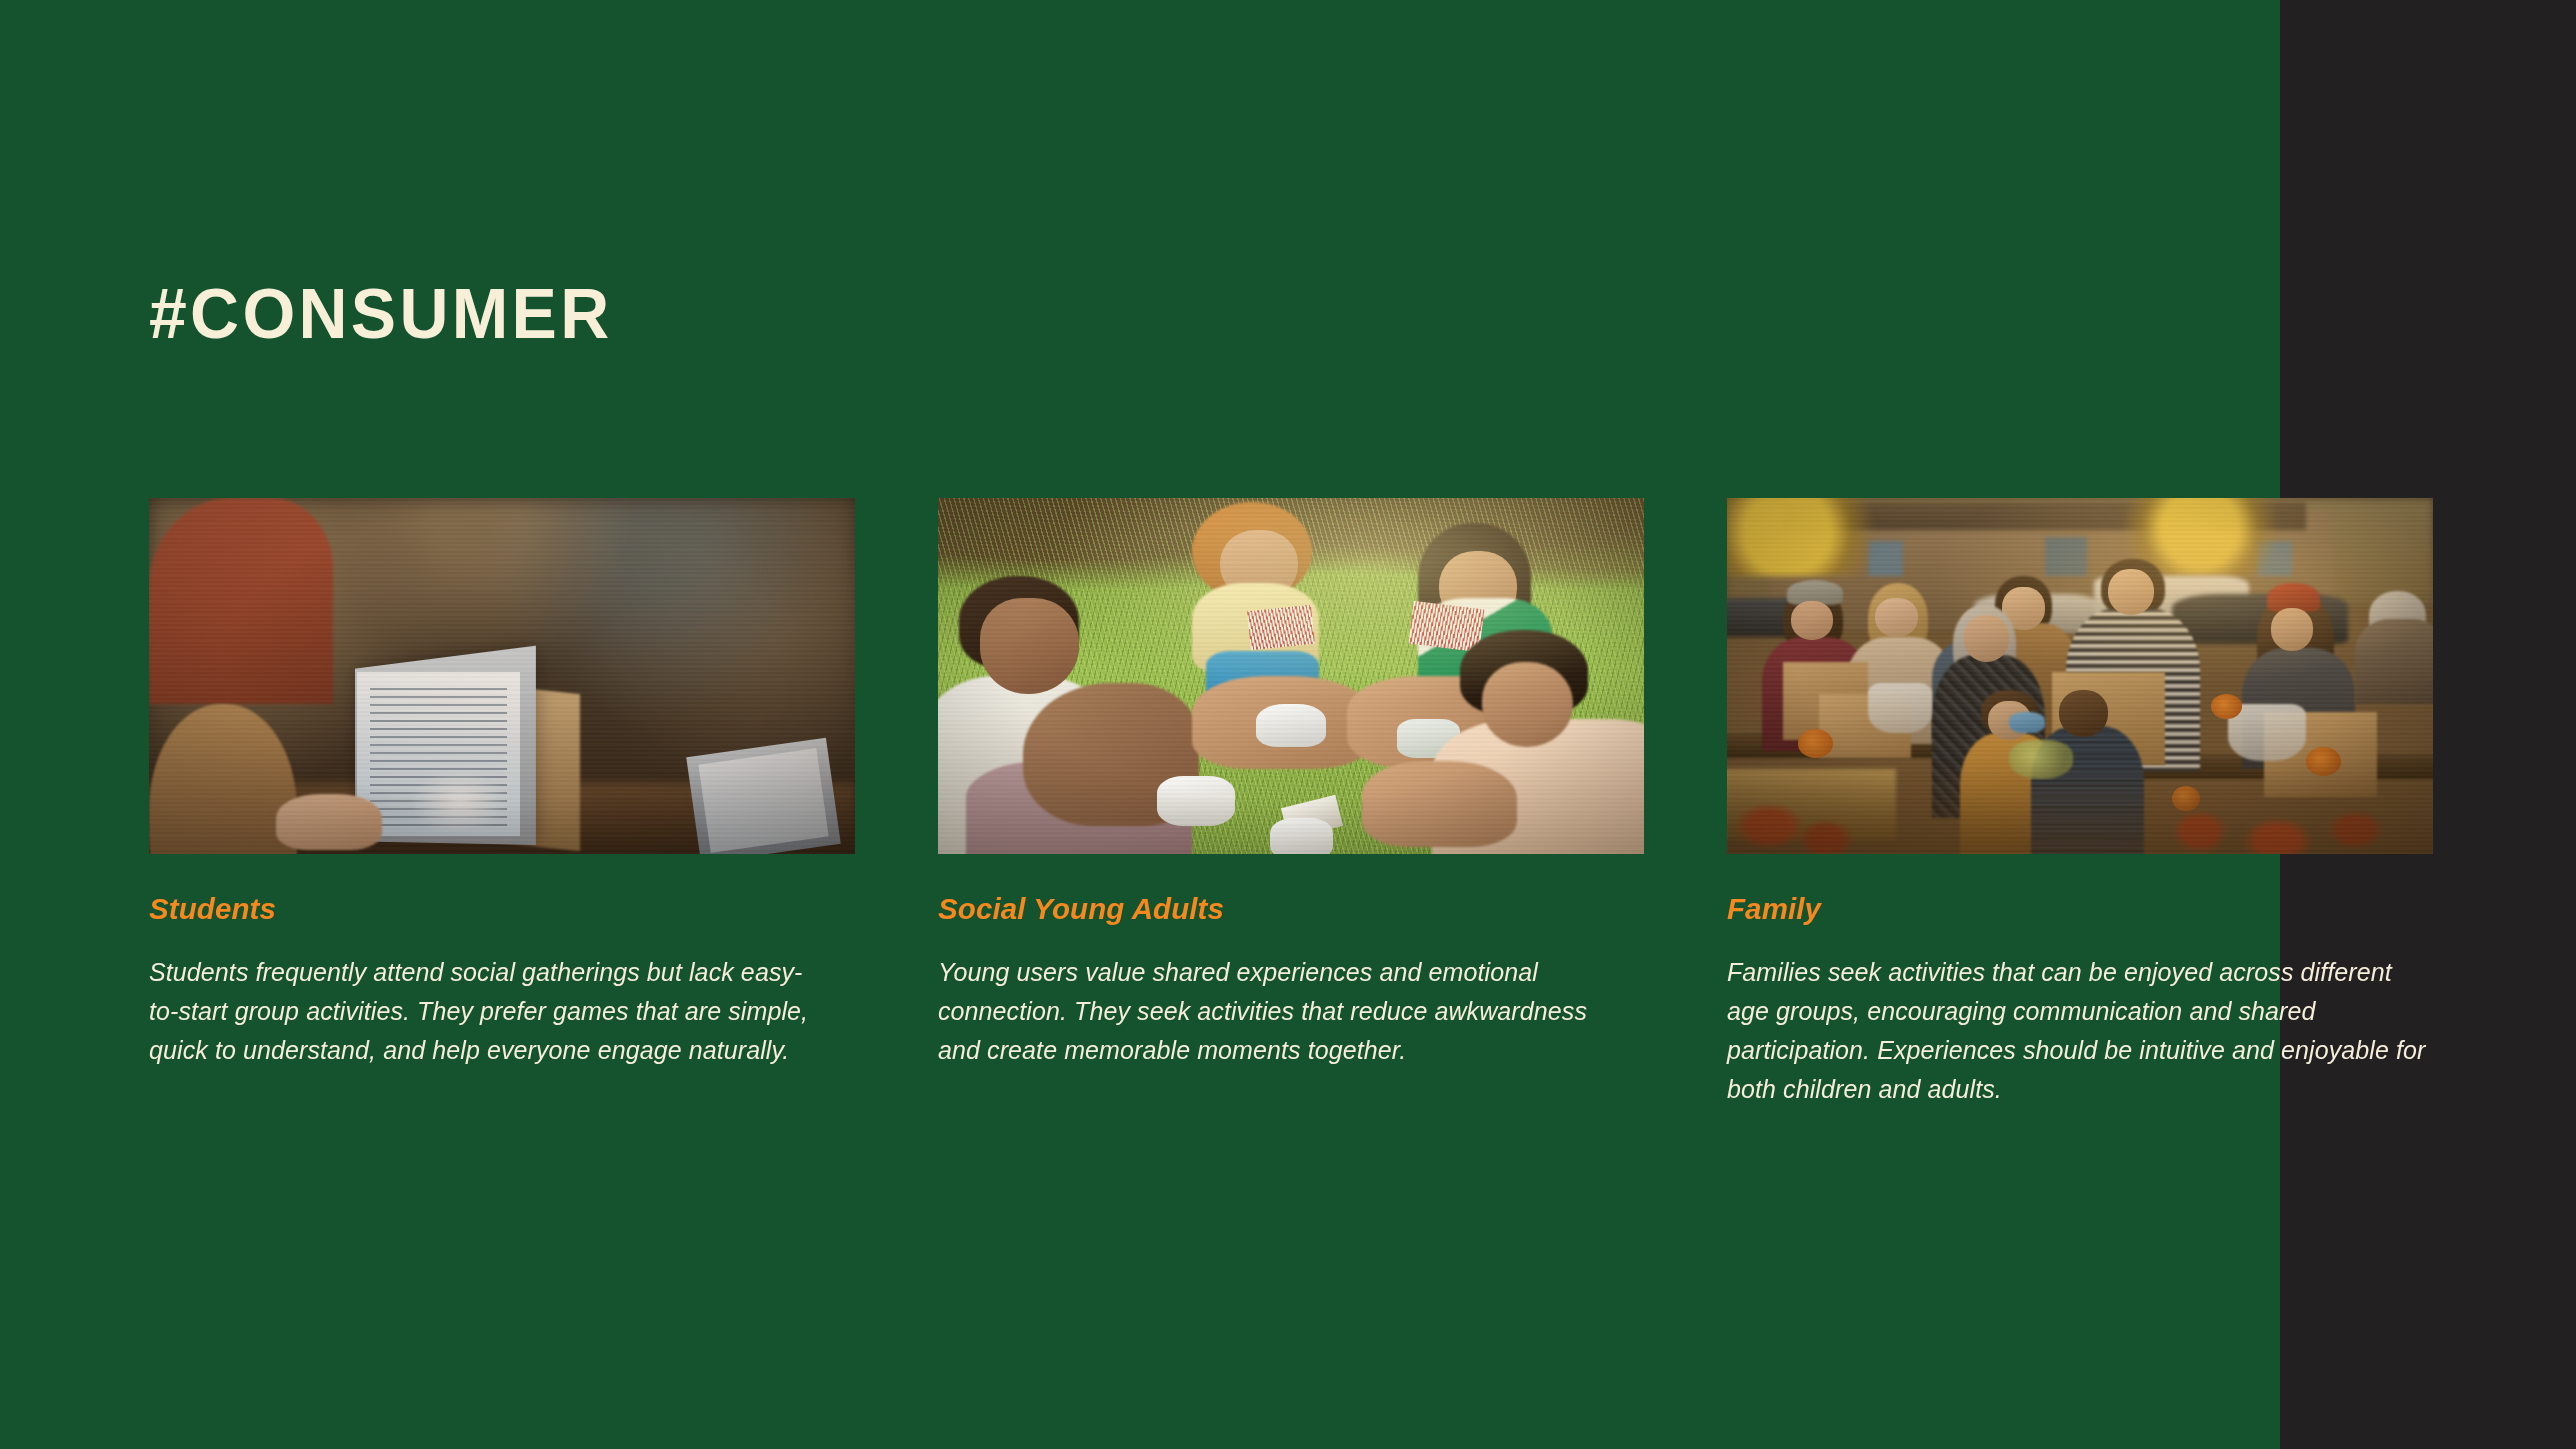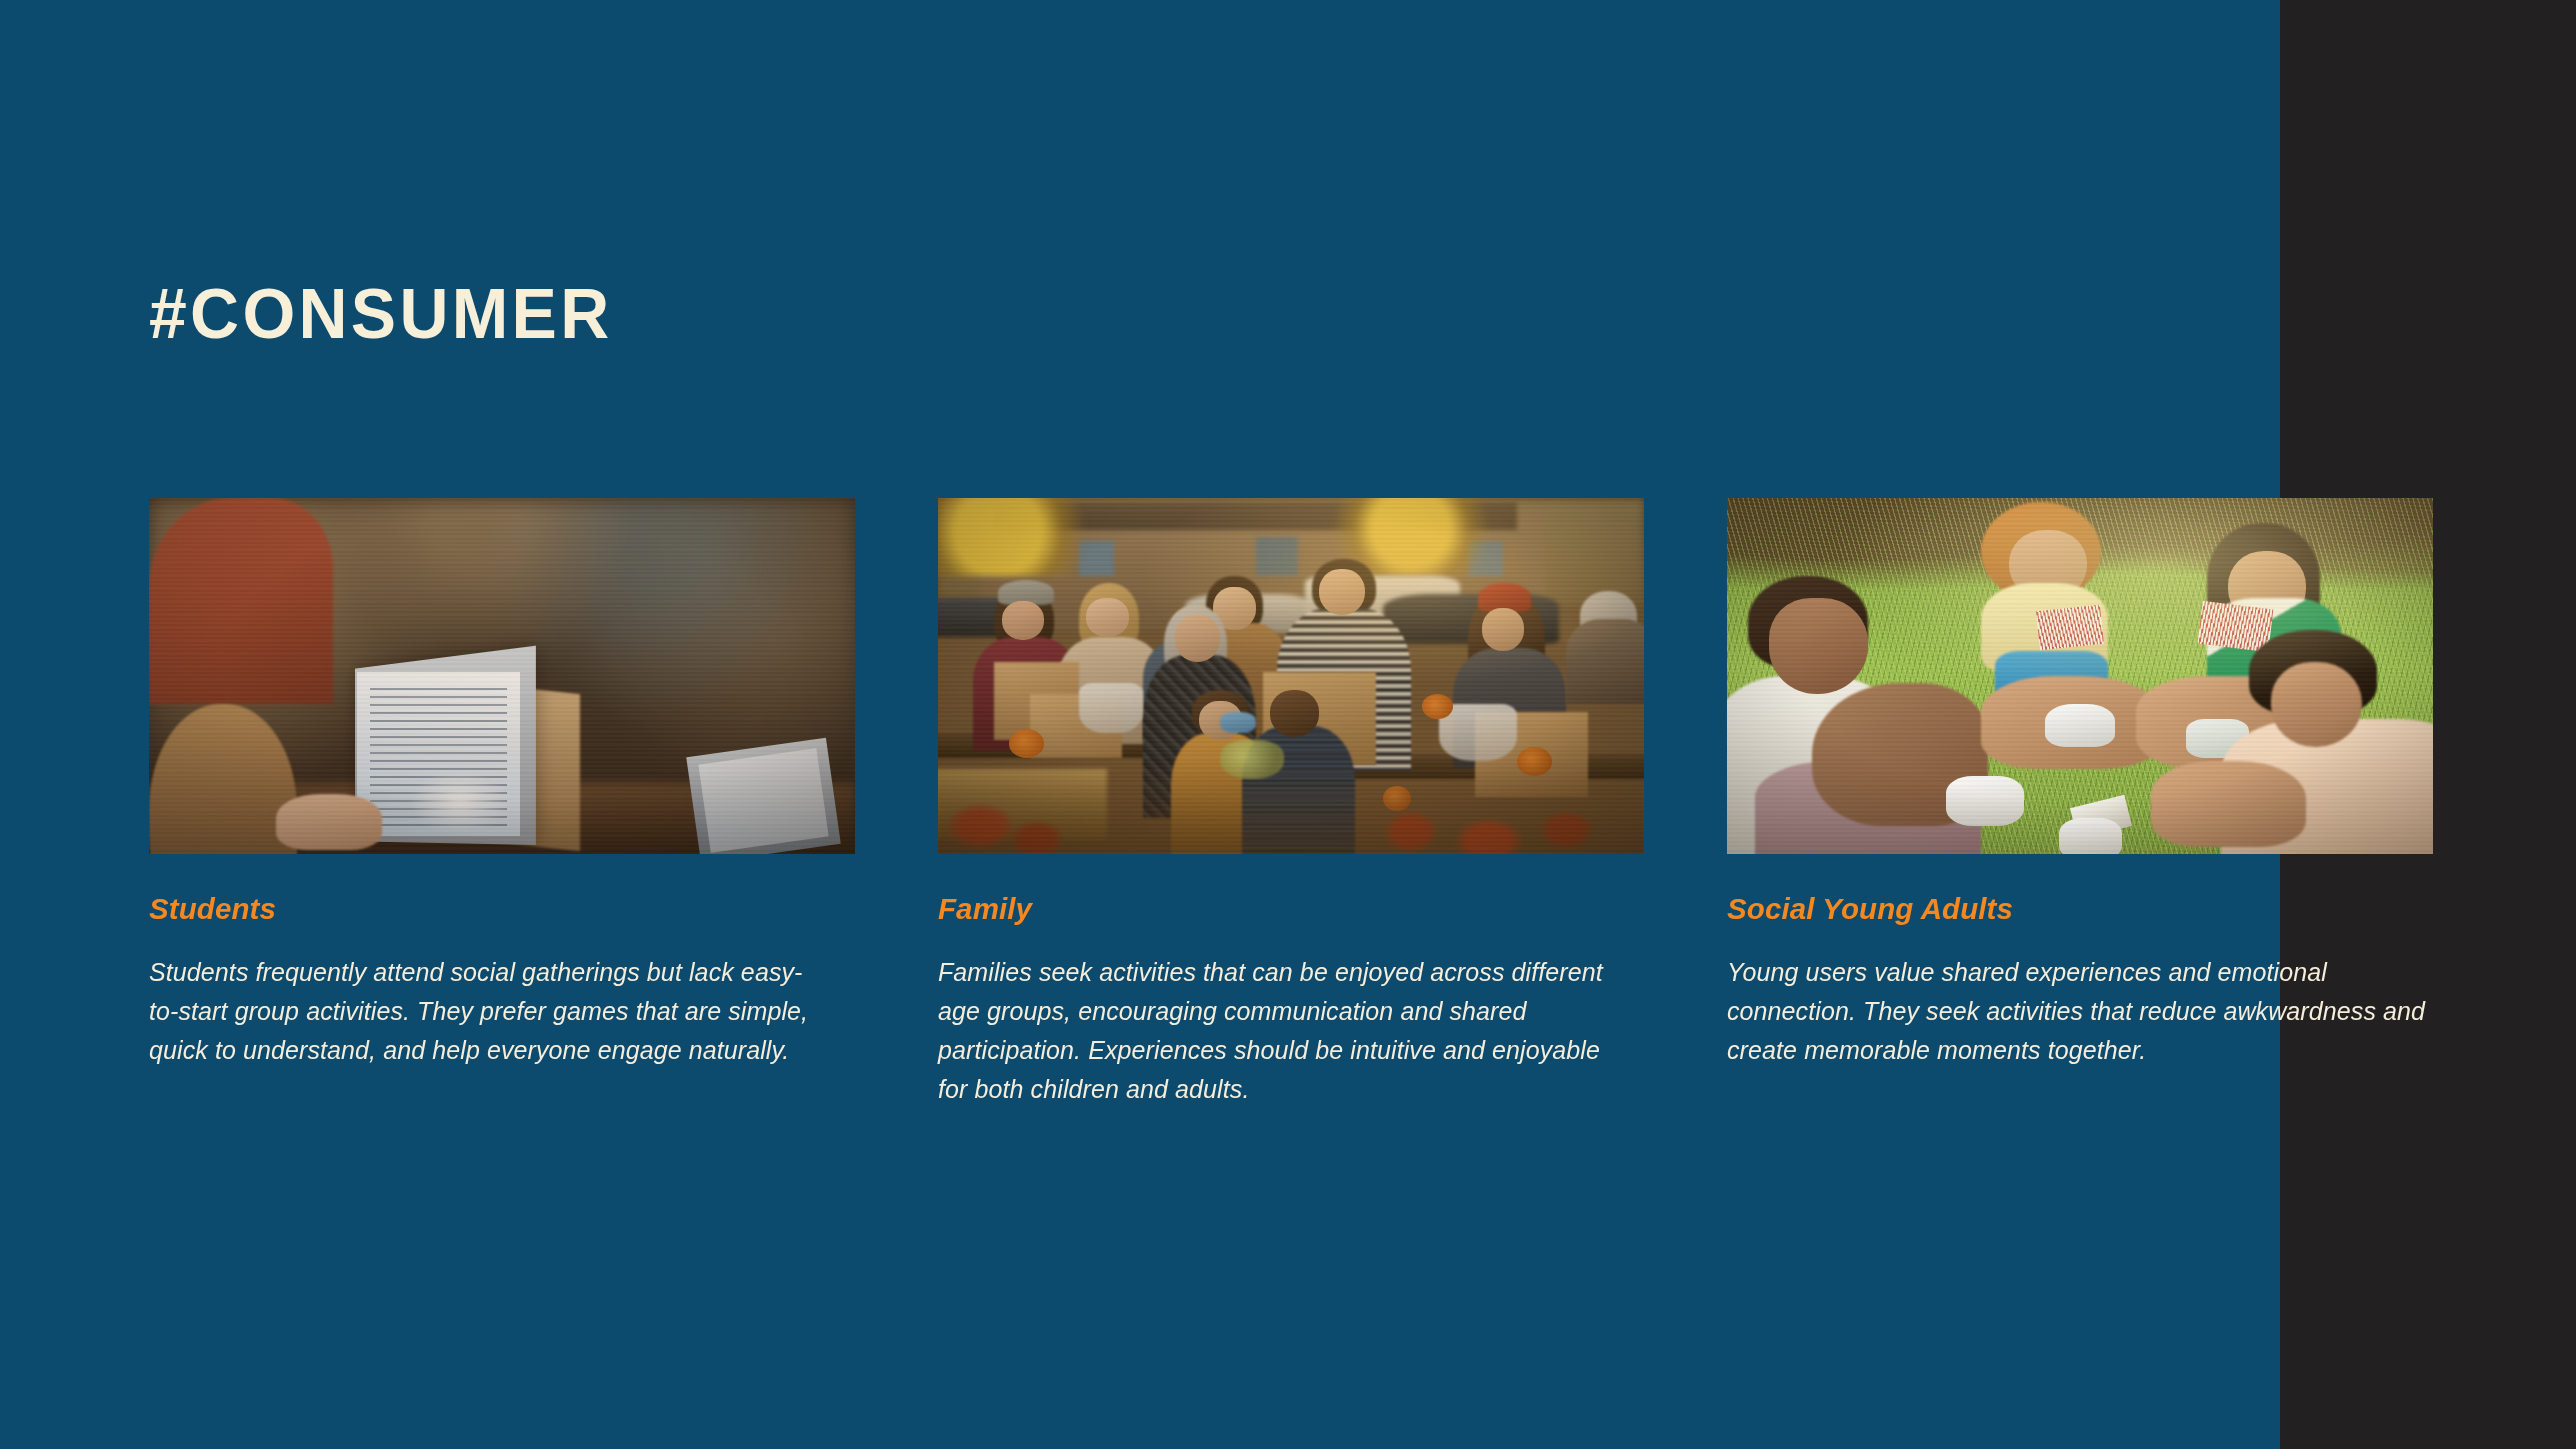--- a/index.html
+++ b/index.html
@@ -14,21 +14,21 @@
 
   body {
     font-family:"Liberation Sans", sans-serif;
     -webkit-font-smoothing:antialiased;
   }
 
   .slide {
     position:relative;
     width:2280px;
     height:1449px;
-    background:#0c4a6e;
+    background:#14532d;
   }
 
   
   .title {
     position:absolute;
     left:149px;
     top:278px;
     font-size:70px;
     font-weight:700;
     line-height:1.05;
@@ -413,101 +413,20 @@
           <div class="warm"></div>
         </div>
         <div class="grain"></div>
         <div class="vig"></div>
       </div>
       <div class="col-title">Students</div>
       <div class="col-body">Students frequently attend social gatherings but lack easy-to-start group activities. They prefer games that are simple, quick to understand, and help everyone engage naturally.</div>
     </div>
 
     <div class="col">
-      <div class="photo p3">
-        <div class="scene">
-          <div class="sky"></div>
-          <div class="bldg"></div>
-          <div class="roof"></div>
-          <div class="win1"></div>
-          <div class="win2"></div>
-          <div class="win3"></div>
-          <div class="tree1"></div>
-          <div class="tree2"></div>
-          <div class="car3"></div>
-          <div class="car1"></div>
-          <div class="truck"></div>
-          <div class="car2"></div>
-          <div class="hay"></div>
-          <div class="hay2"></div>
-          <div class="table"></div>
-          <div class="table2"></div>
-
-          <div class="phr w1hr"></div>
-          <div class="w1cap"></div>
-          <div class="pb w1b"></div>
-          <div class="ph w1h"></div>
-
-          <div class="phr w2hr"></div>
-          <div class="pb w2b"></div>
-          <div class="ph w2h"></div>
-
-          <div class="pb w3b"></div>
-          <div class="ph w3h"></div>
-
-          <div class="phr m1hr"></div>
-          <div class="pb m1b"></div>
-          <div class="ph m1h"></div>
-
-          <div class="phr g1hr"></div>
-          <div class="pb g1b"></div>
-          <div class="ph g1h"></div>
-
-          <div class="phr m2hr"></div>
-          <div class="pb m2b"></div>
-          <div class="ph m2h"></div>
-
-          <div class="phr w4hr"></div>
-          <div class="w4cap"></div>
-          <div class="pb w4b"></div>
-          <div class="ph w4h"></div>
-
-          <div class="phr w5hr"></div>
-          <div class="pb w5b"></div>
-
-          <div class="boxA"></div>
-          <div class="boxB"></div>
-          <div class="boxC"></div>
-          <div class="boxD"></div>
-          <div class="bag1"></div>
-          <div class="bag2"></div>
-          <div class="pump1"></div>
-          <div class="pump2"></div>
-          <div class="pump3"></div>
-          <div class="pump4"></div>
-
-          <div class="phr k1hr"></div>
-          <div class="pb k1b"></div>
-          <div class="ph k1h"></div>
-          <div class="pb k2b"></div>
-          <div class="ph k2h"></div>
-          <div class="glove"></div>
-          <div class="produce"></div>
-
-          <div class="leaves"></div>
-          <div class="goldlight"></div>
-        </div>
-        <div class="grain"></div>
-        <div class="vig"></div>
-      </div>
-      <div class="col-title">Family</div>
-      <div class="col-body">Families seek activities that can be enjoyed across different age groups, encouraging communication and shared participation. Experiences should be intuitive and enjoyable for both children and adults.</div>
-    </div>
-
-    <div class="col">
       <div class="photo p2">
         <div class="scene">
           <div class="grass"></div>
           <div class="blades"></div>
           <div class="l-hair"></div>
           <div class="l-body"></div>
           <div class="l-pants"></div>
           <div class="l-head"></div>
           <div class="l-arm"></div>
           <div class="c-hair"></div>
@@ -532,15 +451,96 @@
           <div class="shoe3"></div>
           <div class="sun"></div>
         </div>
         <div class="grain"></div>
         <div class="vig"></div>
       </div>
       <div class="col-title">Social Young Adults</div>
       <div class="col-body">Young users value shared experiences and emotional connection. They seek activities that reduce awkwardness and create memorable moments together.</div>
     </div>
 
+    <div class="col">
+      <div class="photo p3">
+        <div class="scene">
+          <div class="sky"></div>
+          <div class="bldg"></div>
+          <div class="roof"></div>
+          <div class="win1"></div>
+          <div class="win2"></div>
+          <div class="win3"></div>
+          <div class="tree1"></div>
+          <div class="tree2"></div>
+          <div class="car3"></div>
+          <div class="car1"></div>
+          <div class="truck"></div>
+          <div class="car2"></div>
+          <div class="hay"></div>
+          <div class="hay2"></div>
+          <div class="table"></div>
+          <div class="table2"></div>
+
+          <div class="phr w1hr"></div>
+          <div class="w1cap"></div>
+          <div class="pb w1b"></div>
+          <div class="ph w1h"></div>
+
+          <div class="phr w2hr"></div>
+          <div class="pb w2b"></div>
+          <div class="ph w2h"></div>
+
+          <div class="pb w3b"></div>
+          <div class="ph w3h"></div>
+
+          <div class="phr m1hr"></div>
+          <div class="pb m1b"></div>
+          <div class="ph m1h"></div>
+
+          <div class="phr g1hr"></div>
+          <div class="pb g1b"></div>
+          <div class="ph g1h"></div>
+
+          <div class="phr m2hr"></div>
+          <div class="pb m2b"></div>
+          <div class="ph m2h"></div>
+
+          <div class="phr w4hr"></div>
+          <div class="w4cap"></div>
+          <div class="pb w4b"></div>
+          <div class="ph w4h"></div>
+
+          <div class="phr w5hr"></div>
+          <div class="pb w5b"></div>
+
+          <div class="boxA"></div>
+          <div class="boxB"></div>
+          <div class="boxC"></div>
+          <div class="boxD"></div>
+          <div class="bag1"></div>
+          <div class="bag2"></div>
+          <div class="pump1"></div>
+          <div class="pump2"></div>
+          <div class="pump3"></div>
+          <div class="pump4"></div>
+
+          <div class="phr k1hr"></div>
+          <div class="pb k1b"></div>
+          <div class="ph k1h"></div>
+          <div class="pb k2b"></div>
+          <div class="ph k2h"></div>
+          <div class="glove"></div>
+          <div class="produce"></div>
+
+          <div class="leaves"></div>
+          <div class="goldlight"></div>
+        </div>
+        <div class="grain"></div>
+        <div class="vig"></div>
+      </div>
+      <div class="col-title">Family</div>
+      <div class="col-body">Families seek activities that can be enjoyed across different age groups, encouraging communication and shared participation. Experiences should be intuitive and enjoyable for both children and adults.</div>
+    </div>
+
   </div>
 </div>
 
 
 </body></html>

